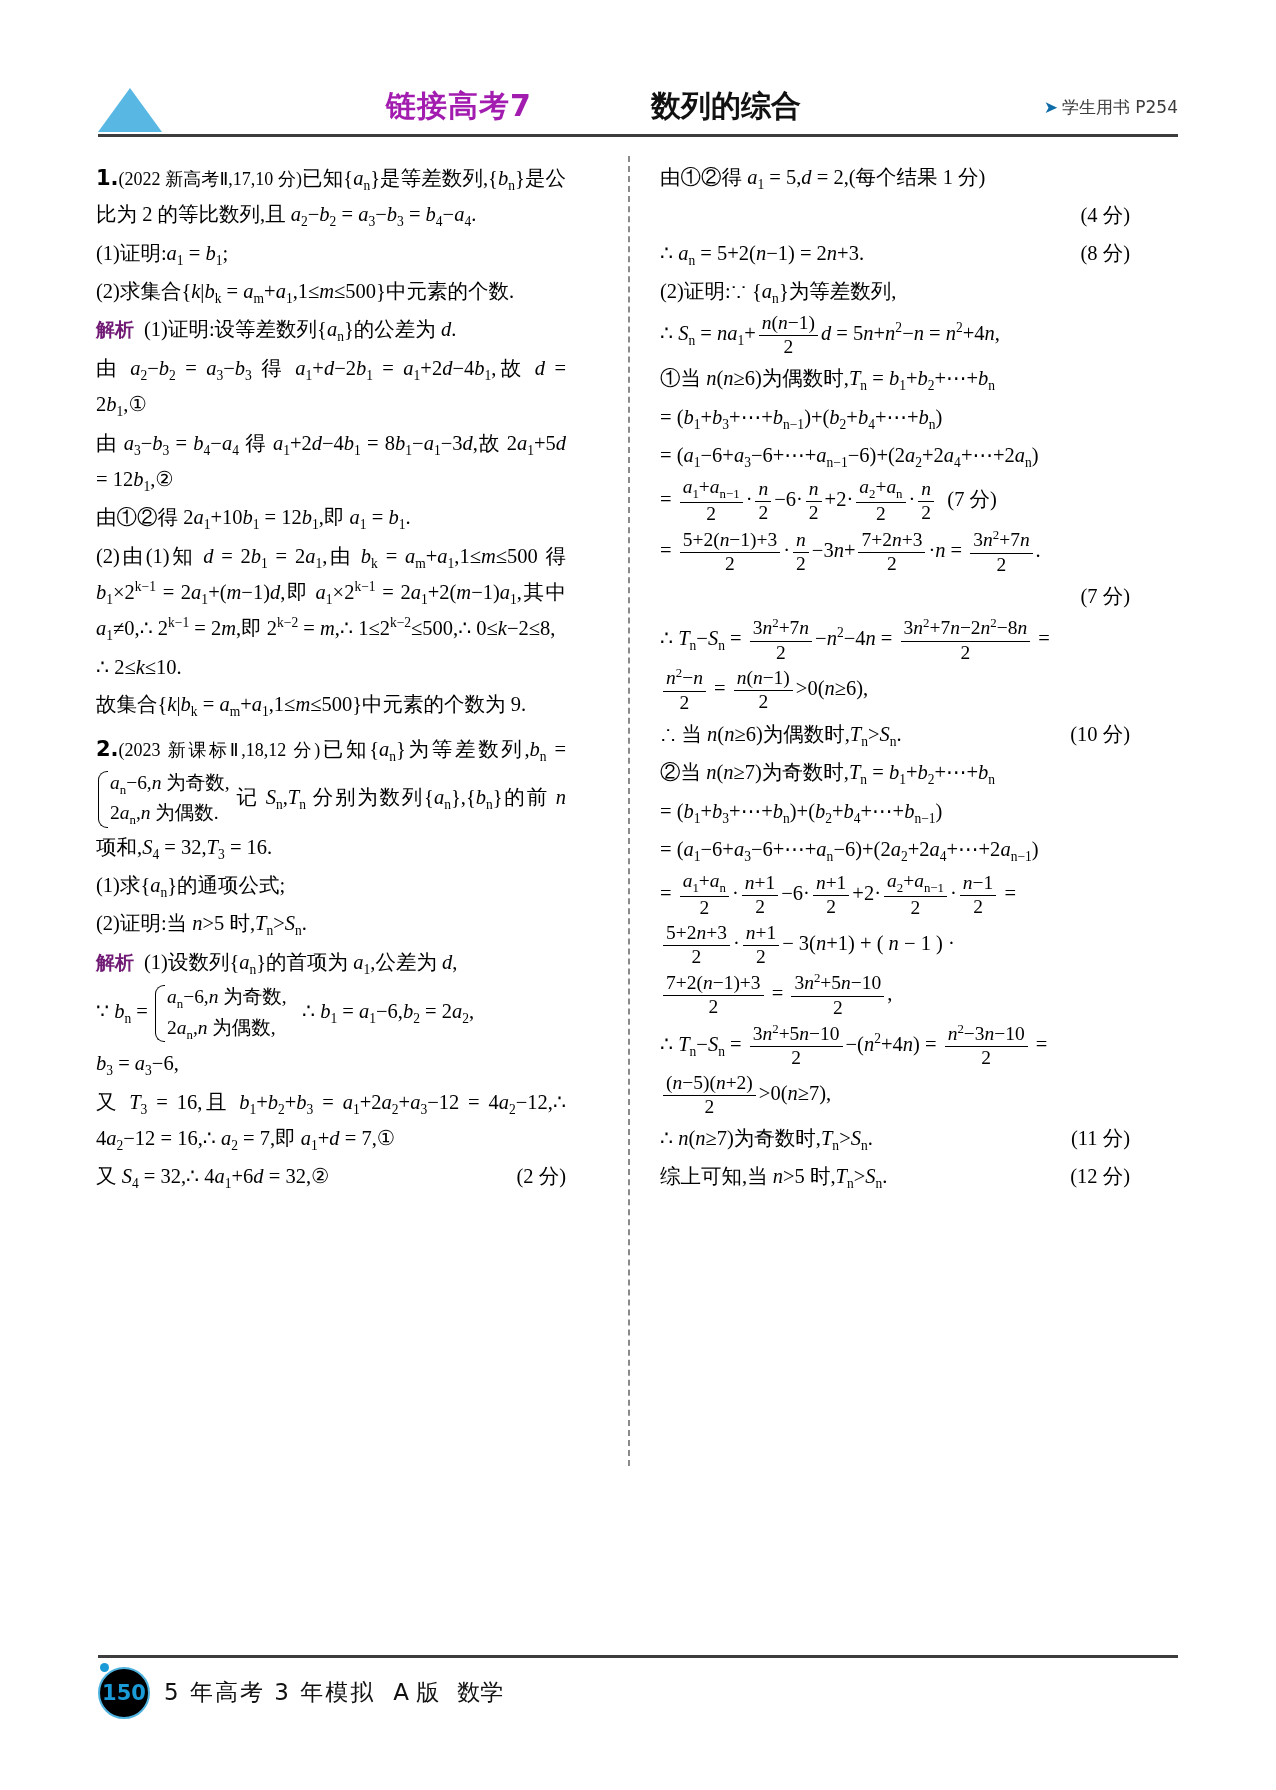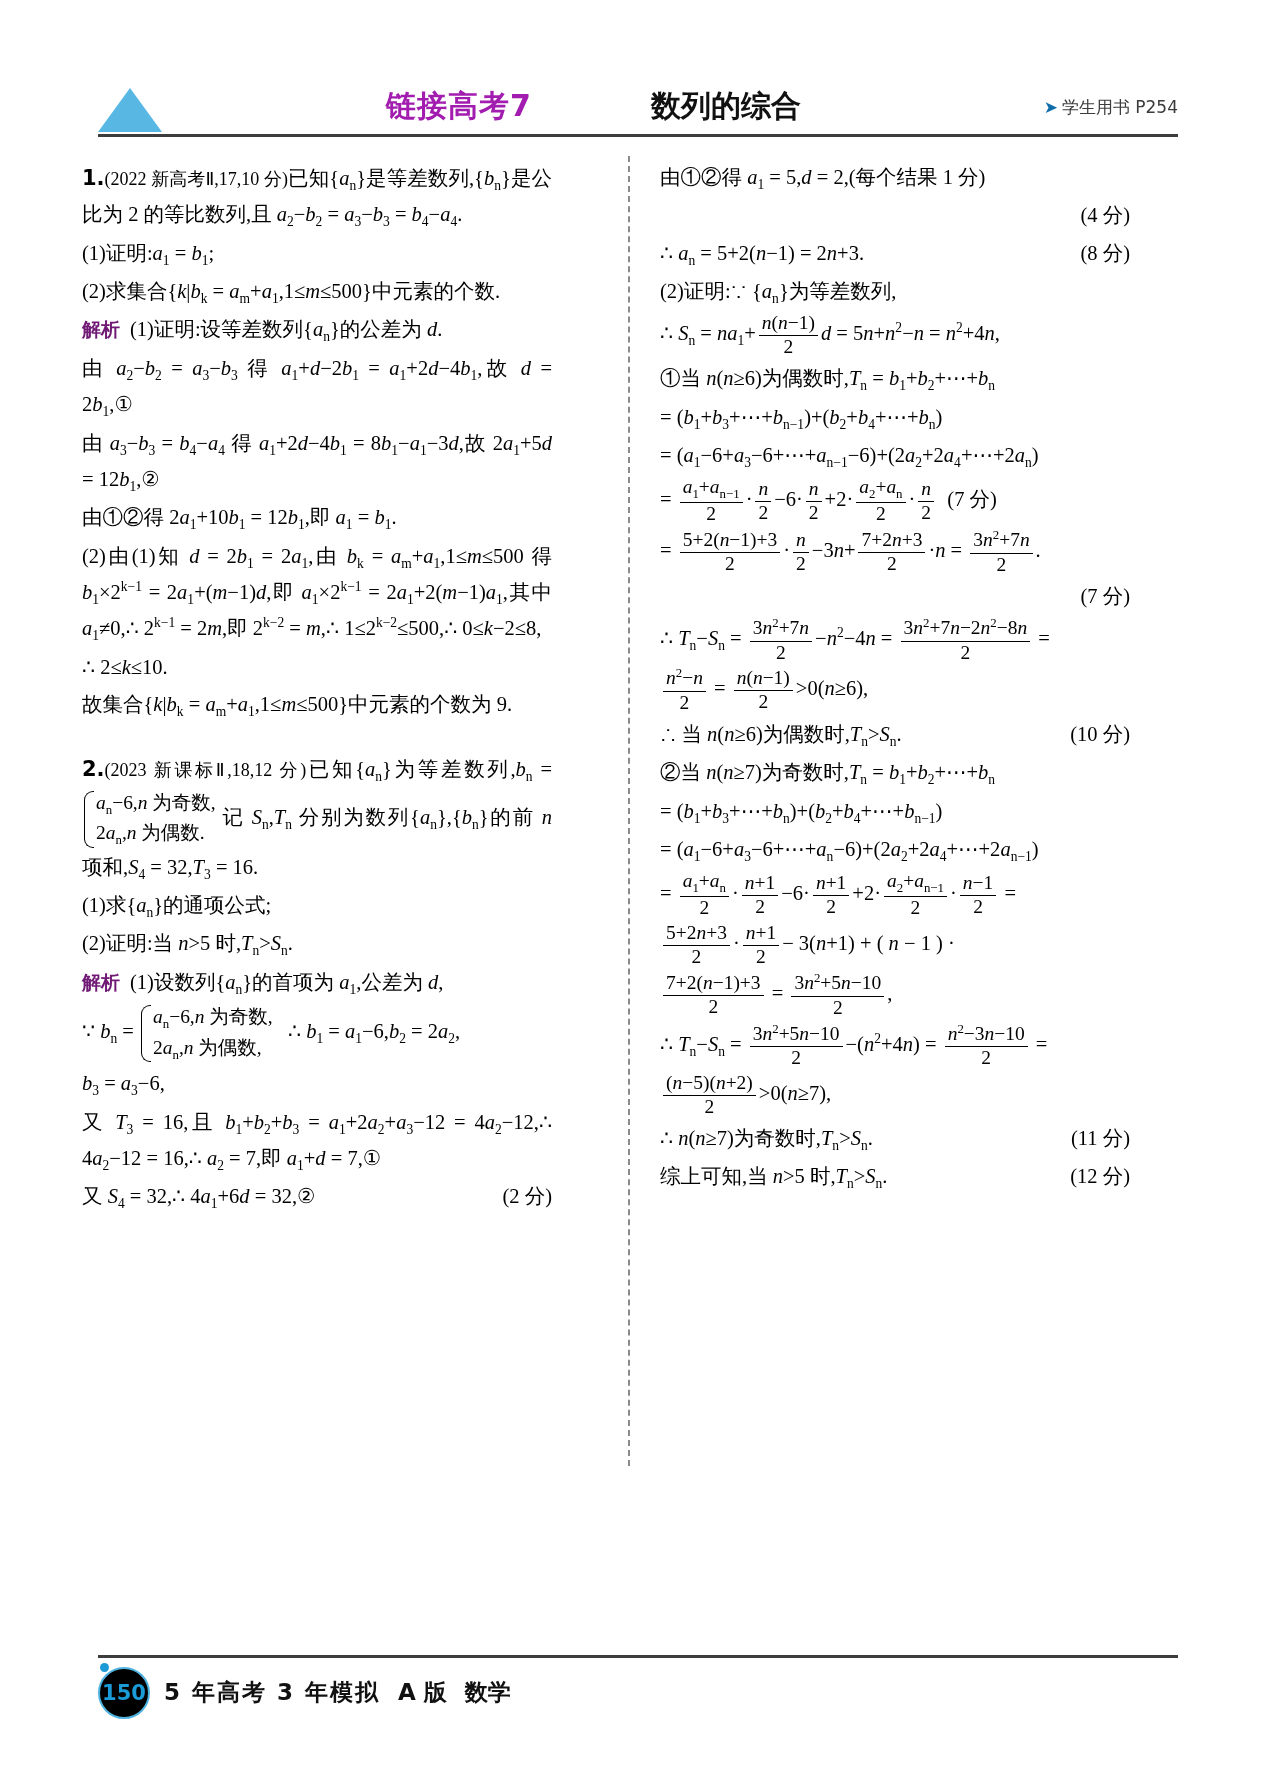--- a/index.html
+++ b/index.html
@@ -59,21 +59,21 @@
 
   
   .col {
     position:absolute;
     top:160px;
     width:470px;
     font-size:20.5px;
     line-height:1.72;
     text-align:justify;
   }
-  .col-left  { left:82px; }
+  .col-left  { left:96px; }
   .col-right { left:660px; }
   .divider {
     position:absolute; left:628px; top:156px;
     width:0; height:1310px;
     border-left:2px dashed #8a8a8a;
   }
 
   .p { margin:0 0 2px 0; }
   .qnum { font-weight:bold; font-family:"DejaVu Sans", sans-serif; font-size:21px; }
   .src  { font-size:18px; }
@@ -134,21 +134,21 @@
     font-size:21px;
     display:flex; align-items:center; justify-content:center;
   }
   .page-dot {
     position:absolute; left:2px; top:8px; width:9px; height:9px;
     border-radius:50%; background:#1a9ad7;
   }
   .foot-text {
     position:absolute; left:66px; top:22px;
     font-family:"DejaVu Sans", sans-serif;
-    font-weight:bold;
+    font-weight:normal;
     font-size:23px;
     color:#111;
     white-space:nowrap;
   }
   .foot-text .sp { letter-spacing:2px; }
   .foot-text .gap { display:inline-block; width:18px; }
 </style>
 </head>
 <body>
 
@@ -193,21 +193,21 @@
     <div class="p">
       (2)由(1)知 <span class="it">d</span> = 2<span class="it">b</span><sub>1</sub> = 2<span class="it">a</span><sub>1</sub>,由 <span class="it">b</span><sub>k</sub> = <span class="it">a</span><sub>m</sub>+<span class="it">a</span><sub>1</sub>,1≤<span class="it">m</span>≤500 得 <span class="it">b</span><sub>1</sub>×2<sup>k−1</sup> = 2<span class="it">a</span><sub>1</sub>+(<span class="it">m</span>−1)<span class="it">d</span>,即 <span class="it">a</span><sub>1</sub>×2<sup>k−1</sup> = 2<span class="it">a</span><sub>1</sub>+2(<span class="it">m</span>−1)<span class="it">a</span><sub>1</sub>,其中 <span class="it">a</span><sub>1</sub>≠0,∴ 2<sup>k−1</sup> = 2<span class="it">m</span>,即 2<sup>k−2</sup> = <span class="it">m</span>,∴ 1≤2<sup>k−2</sup>≤500,∴ 0≤<span class="it">k</span>−2≤8,
     </div>
     <div class="p">
       ∴ 2≤<span class="it">k</span>≤10.
     </div>
     <div class="p">
       故集合{<span class="it">k</span>|<span class="it">b</span><sub>k</sub> = <span class="it">a</span><sub>m</sub>+<span class="it">a</span><sub>1</sub>,1≤<span class="it">m</span>≤500}中元素的个数为 9.
     </div>
 
-    <div class="p" style="margin-top:28px">
+    <div class="p" style="margin-top:8px">
       <span class="qnum">2.</span><span class="src">(2023 新课标Ⅱ,18,12 分)</span>已知{<span class="it">a</span><sub>n</sub>}为等差数列,<span class="it">b</span><sub>n</sub> = <span class="brace"><span class="cases"><span><span class="it">a</span><sub>n</sub>−6,<span class="it">n</span> 为奇数,</span><br><span>2<span class="it">a</span><sub>n</sub>,<span class="it">n</span> 为偶数.</span></span></span> 记 <span class="it">S</span><sub>n</sub>,<span class="it">T</span><sub>n</sub> 分别为数列{<span class="it">a</span><sub>n</sub>},{<span class="it">b</span><sub>n</sub>}的前 <span class="it">n</span> 项和,<span class="it">S</span><sub>4</sub> = 32,<span class="it">T</span><sub>3</sub> = 16.
     </div>
     <div class="p">
       (1)求{<span class="it">a</span><sub>n</sub>}的通项公式;
     </div>
     <div class="p">
       (2)证明:当 <span class="it">n</span>&gt;5 时,<span class="it">T</span><sub>n</sub>&gt;<span class="it">S</span><sub>n</sub>.
     </div>
     <div class="p">
       <span class="jiexi">解析</span>(1)设数列{<span class="it">a</span><sub>n</sub>}的首项为 <span class="it">a</span><sub>1</sub>,公差为 <span class="it">d</span>,

